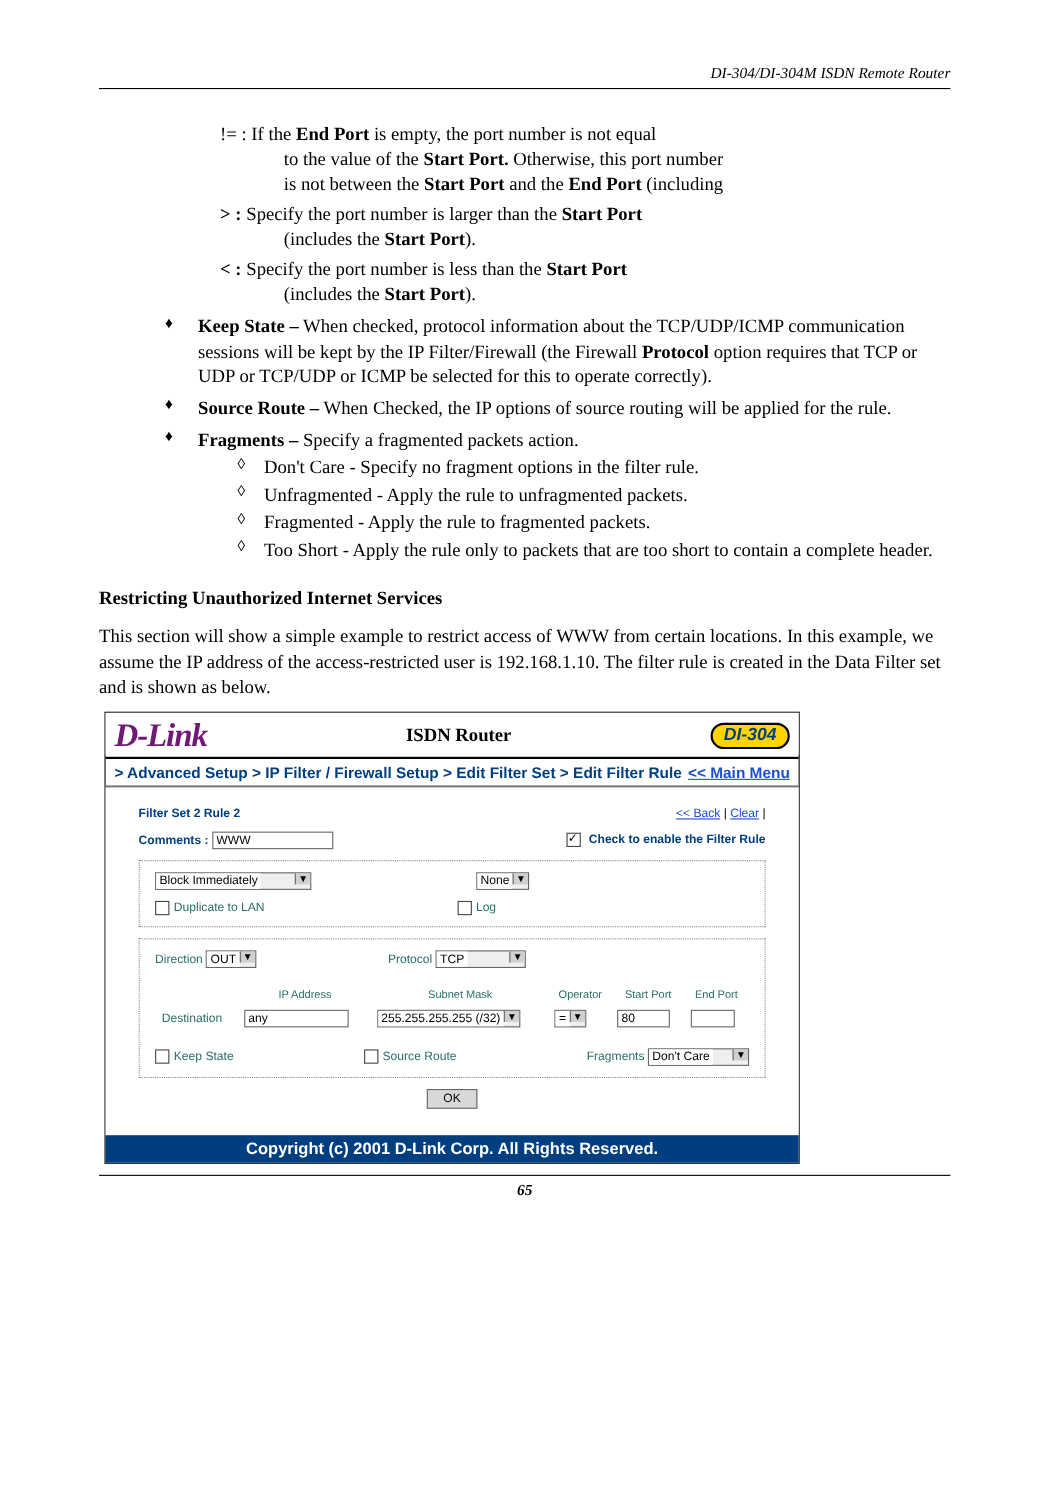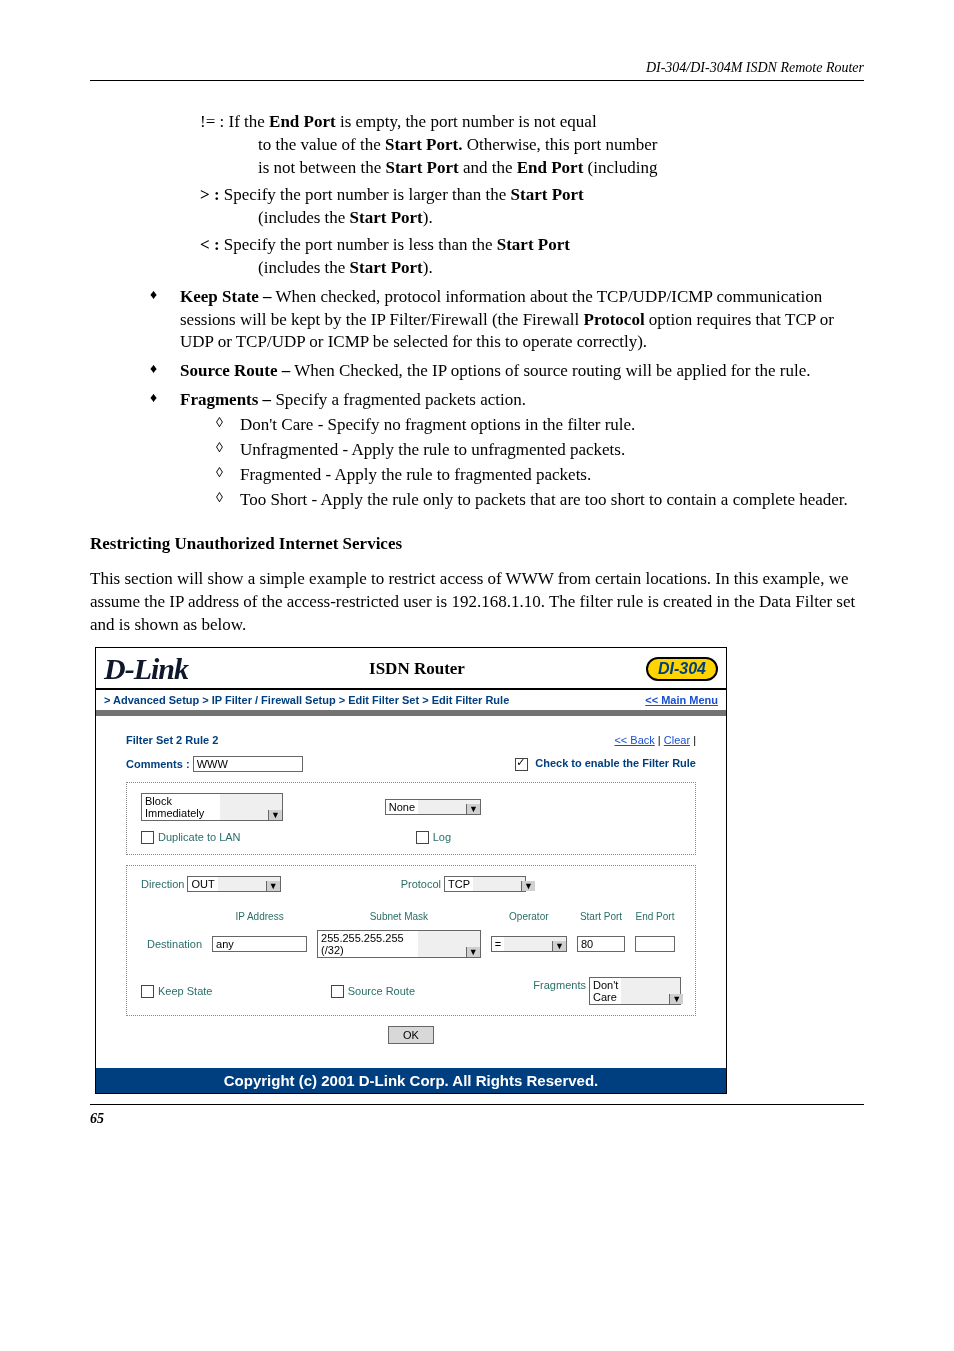--- a/index.html
+++ b/index.html
@@ -18,21 +18,21 @@
     position: relative;
   }
   .header-area {
     text-align: right;
     font-style: italic;
     font-size: 14px;
     margin-bottom: 4px;
   }
   hr.top-rule { border: none; border-top: 1.5px solid #000; margin: 0 0 30px 0; }
   hr.bot-rule { border: none; border-top: 1.5px solid #000; margin: 10px 0 6px 0; }
-  .page-num { text-align: left; font-weight: bold; font-style: italic; font-size: 14px; }
+  .page-num { text-align: center; font-weight: bold; font-style: italic; font-size: 14px; }
   .indented-list {
     margin-left: 110px;
     margin-right: 10px;
     line-height: 1.35;
   }
   .op-def { margin-bottom: 4px; }
   .op-def .sym { display: inline-block; }
   .op-def .sub { margin-left: 58px; }
   .bullet-list { margin-left: 60px; margin-right: 10px; line-height: 1.35; }
   .bullet-item { margin-top: 6px; display:flex; }
@@ -56,44 +56,44 @@
     align-items: center;
     justify-content: space-between;
     background: #fff;
     padding: 4px 8px 0 8px;
   }
   .dlink-logo {
     font-family: "Times New Roman", serif;
     font-weight: bold;
     font-style: italic;
     font-size: 30px;
-    color: #0f172a;
+    color: #701a75;
     letter-spacing: -1px;
   }
   .isdn-title { font-weight: bold; font-size: 17px; font-family:"Times New Roman",serif; }
   .badge {
     background: #ffd400;
     border: 2px solid #000;
     border-radius: 16px;
     font-family: Arial, sans-serif;
     font-weight: bold;
     font-style: italic;
     color: #003f7f;
     font-size: 16px;
     padding: 1px 10px;
   }
   .router-sep { border-top: 2px solid #000; margin: 2px 0 0 0; }
   .breadcrumb-bar {
     display: flex;
     justify-content: space-between;
-    font-size: 11px;
+    font-size: 14px;
     font-weight: bold;
     color: #003f7f;
     padding: 4px 8px;
-    border-bottom: 6px solid #737373;
+    border-bottom: 2px solid #737373;
   }
   .breadcrumb-bar a { color: #1a4fcf; text-decoration: underline; }
   .router-body { background: #fff; padding: 18px 30px 10px 30px; }
   .router-body .row { display:flex; justify-content: space-between; margin-bottom: 10px; align-items:center; }
   .router-body .lbl-blue { color: #003f7f; font-weight: bold; }
   .router-body .lbl-teal { color: #2a6e68; }
   .router-body a.link { color: #1a4fcf; text-decoration: underline; }
   .input-text {
     font-family: Arial, sans-serif;
     font-size: 11px;
@@ -101,22 +101,21 @@
     border: 1px solid #666;
     padding: 1px 3px;
     box-sizing: border-box;
   }
   .select-box {
     font-family: Arial, sans-serif;
     font-size: 11px;
     background: #efefef;
     border: 1px solid #666;
     display:inline-flex;
-    align-items:flex-end;
-    gap:48px;
+    align-items:flex-start;
   }
   .select-box .val { padding: 1px 3px; background:#fff; }
   .select-box .arrow { background:#d0d0d0; border-left:1px solid #666; padding:0 2px; font-size:9px; }
   .cb { display:inline-block; width:11px; height:11px; border:1px solid #444; background:#fff; vertical-align:middle; margin-right:4px; position:relative;}
   .cb.checked::after{content:"✓"; position:absolute; top:-3px; left:0; font-size:11px; color:#000;}
   .dotted-box { border:1px dotted #888; padding: 10px 14px; margin: 10px 0; }
   .router-table { width:100%; }
   .router-table td { padding: 3px 4px; vertical-align: middle; }
   .router-table .hdr { color:#2a6e68; text-align:center; font-size:10px;}
   .btn {

